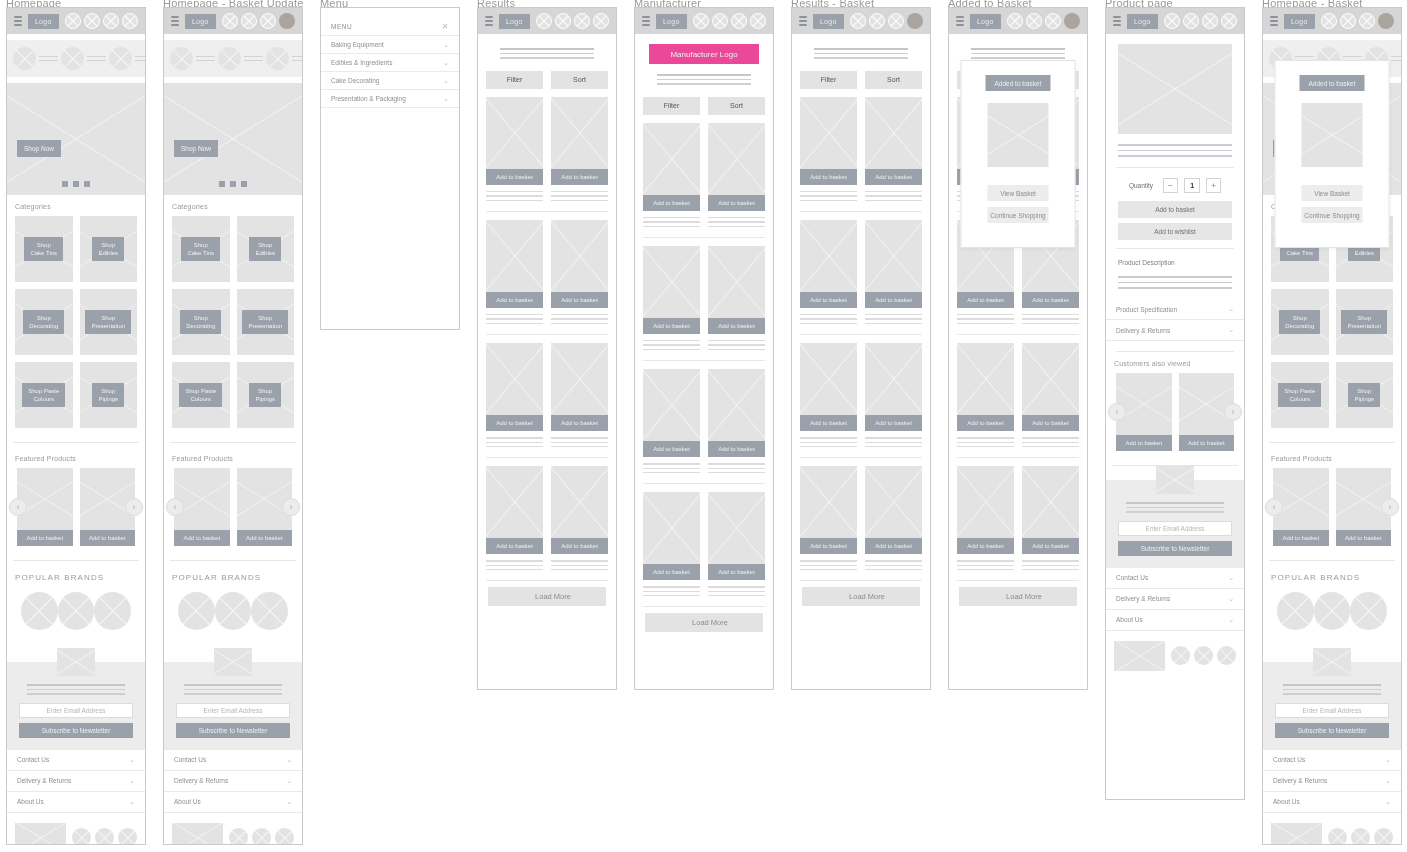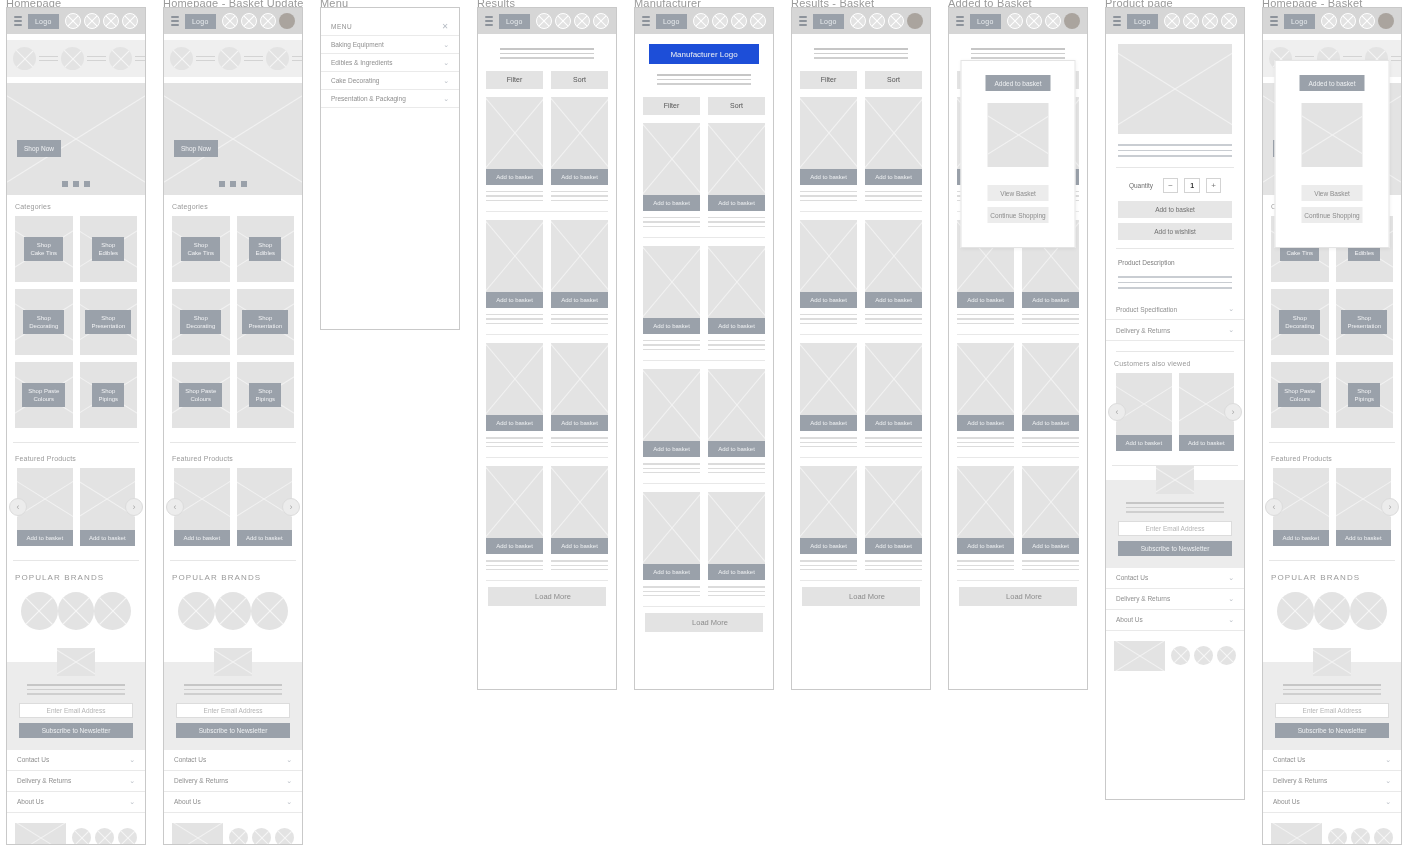--- a/index.html
+++ b/index.html
@@ -179,21 +179,21 @@
   .menu-row.head { color: #8f8f8f; letter-spacing: .5px; }
   .xglyph { color: #b6bcc4; font-size: 8px; }
 
   
   .fs-row { display: grid; grid-template-columns: 1fr 1fr; gap: 8px; padding: 0 8px; }
   .fs-btn {
     background: #e3e3e3; height: 18px; display: flex;
     align-items: center; justify-content: center; font-size: 7px; color: #555;
   }
   .mfg-logo {
-    background: #1d4ed8; color: #eef0f2; height: 20px; margin: 10px 14px 0;
+    background: #ec4899; color: #eef0f2; height: 20px; margin: 10px 14px 0;
     display: flex; align-items: center; justify-content: center; font-size: 8px;
   }
   .prod-grid { display: grid; grid-template-columns: 1fr 1fr; gap: 8px; padding: 8px; }
   .prod .ph { height: 72px; }
   .prod .lines { display: flex; flex-direction: column; gap: 3px; margin-top: 6px; }
   .prod .lines i { height: 1.4px; background: #dcdcdc; display: block; }
   .loadmore {
     background: #e3e3e3; height: 19px; margin: 6px 10px 12px;
     display: flex; align-items: center; justify-content: center;
     font-size: 7.5px; color: #8c8c8c; padding-left: 12px;

